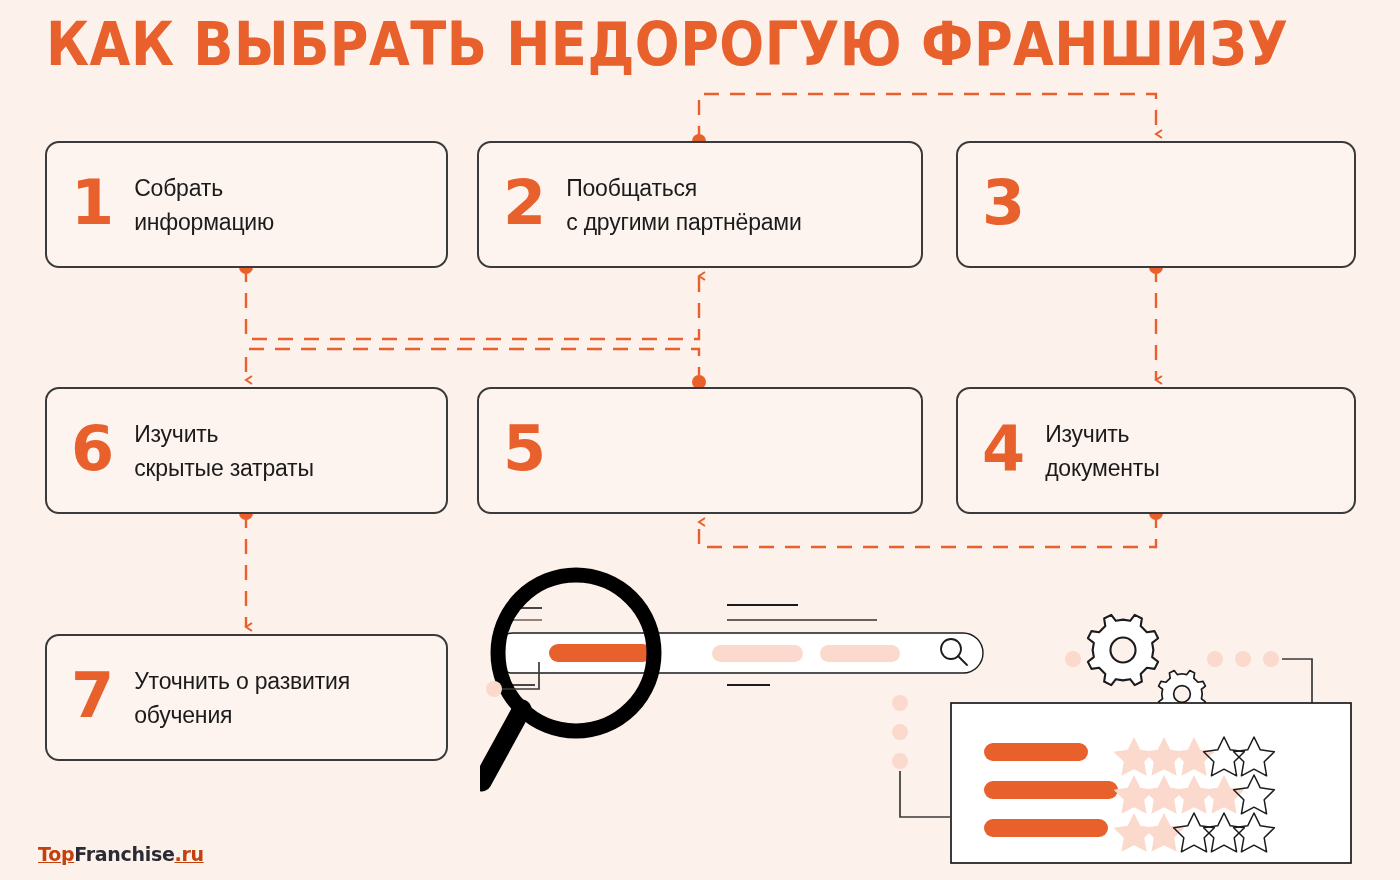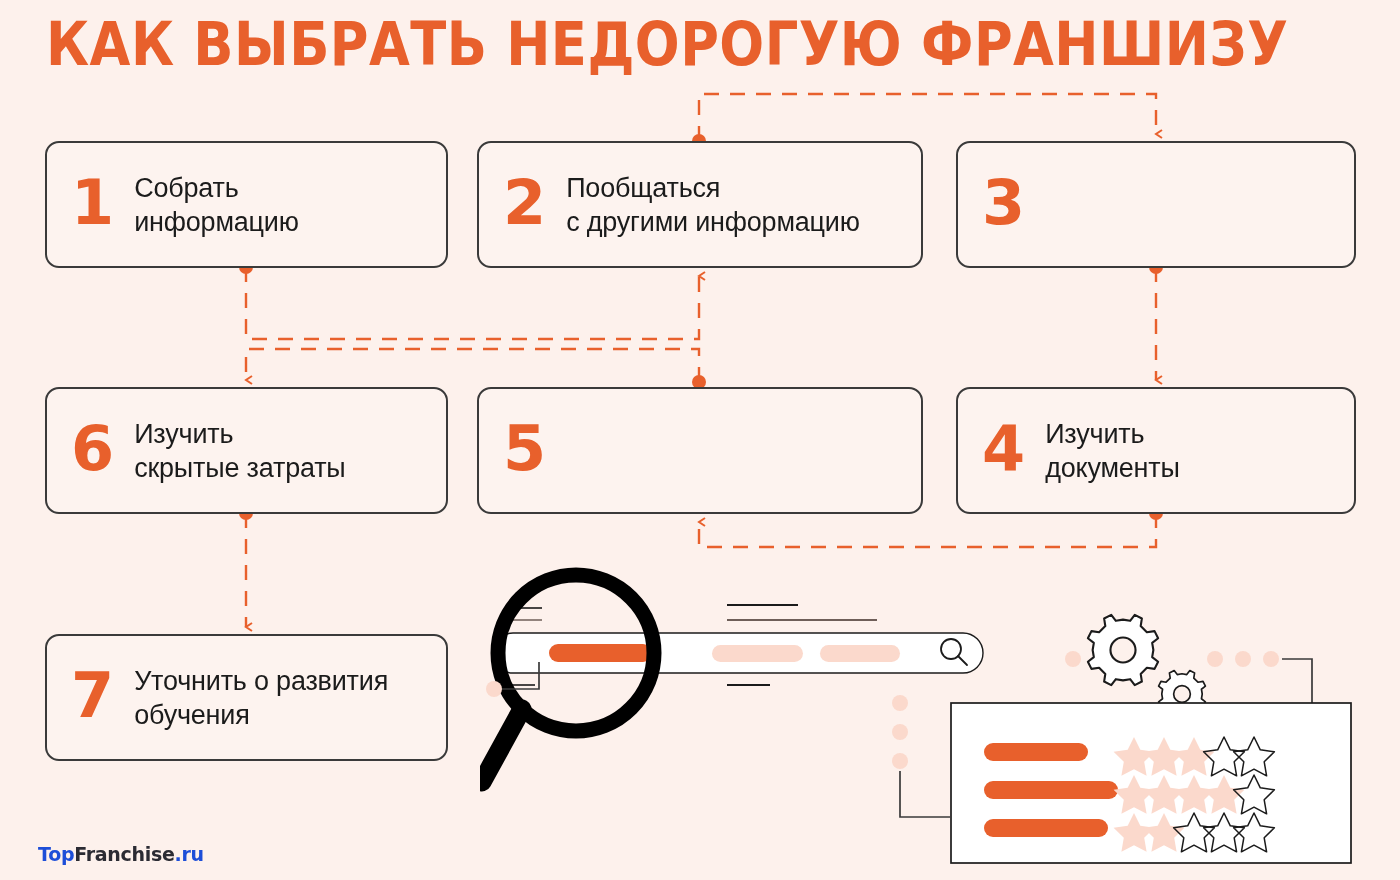--- a/index.html
+++ b/index.html
@@ -53,21 +53,21 @@
     font-weight: bold;
     font-size: 62px;
     line-height: 62px;
     color: #E8602C;
     margin-right: 20px;
     flex: 0 0 auto;
     transform: translateY(-2px);
   }
   .card-text {
     font-family: "Liberation Sans", sans-serif;
-    font-size: 27px;
+    font-size: 23px;
     line-height: 34px;
     color: #1B1B1B;
     white-space: pre-line;
     letter-spacing: -0.2px;
   }
 
   .c1 { left: 45px;  top: 141px; width: 403px; height: 127px; }
   .c2 { left: 477px; top: 141px; width: 446px; height: 127px; }
   .c3 { left: 956px; top: 141px; width: 400px; height: 127px; }
   .c6 { left: 45px;  top: 387px; width: 403px; height: 127px; }
@@ -96,21 +96,21 @@
   #logo {
     position: absolute;
     left: 38px;
     top: 843px;
     font-family: "DejaVu Sans", sans-serif;
     font-weight: bold;
     font-size: 19px;
     letter-spacing: -0.3px;
     white-space: nowrap;
   }
-  #logo .o { color: #1d4ed8; }
+  #logo .o { color: #c2410c; text-decoration: underline; }
   #logo .d { color: #2B2B33; margin-top: 40px; }
 </style>
 </head>
 <body>
 
 <div id="stage">
 
   <div id="title">КАК ВЫБРАТЬ НЕДОРОГУЮ ФРАНШИЗУ</div>
 
   <svg id="connectors" viewBox="0 0 1400 880" xmlns="http://www.w3.org/2000/svg">
@@ -156,21 +156,21 @@
 
   <div class="card c1">
     <div class="card-num">1</div>
     <div class="card-text">Собрать
 информацию</div>
   </div>
 
   <div class="card c2">
     <div class="card-num">2</div>
     <div class="card-text">Пообщаться
-с другими информацию</div>
+с другими партнёрами</div>
   </div>
 
   <div class="card c3">
     <div class="card-num">3</div>
   </div>
 
   <div class="card c4">
     <div class="card-num">4</div>
     <div class="card-text">Изучить
 документы</div>

